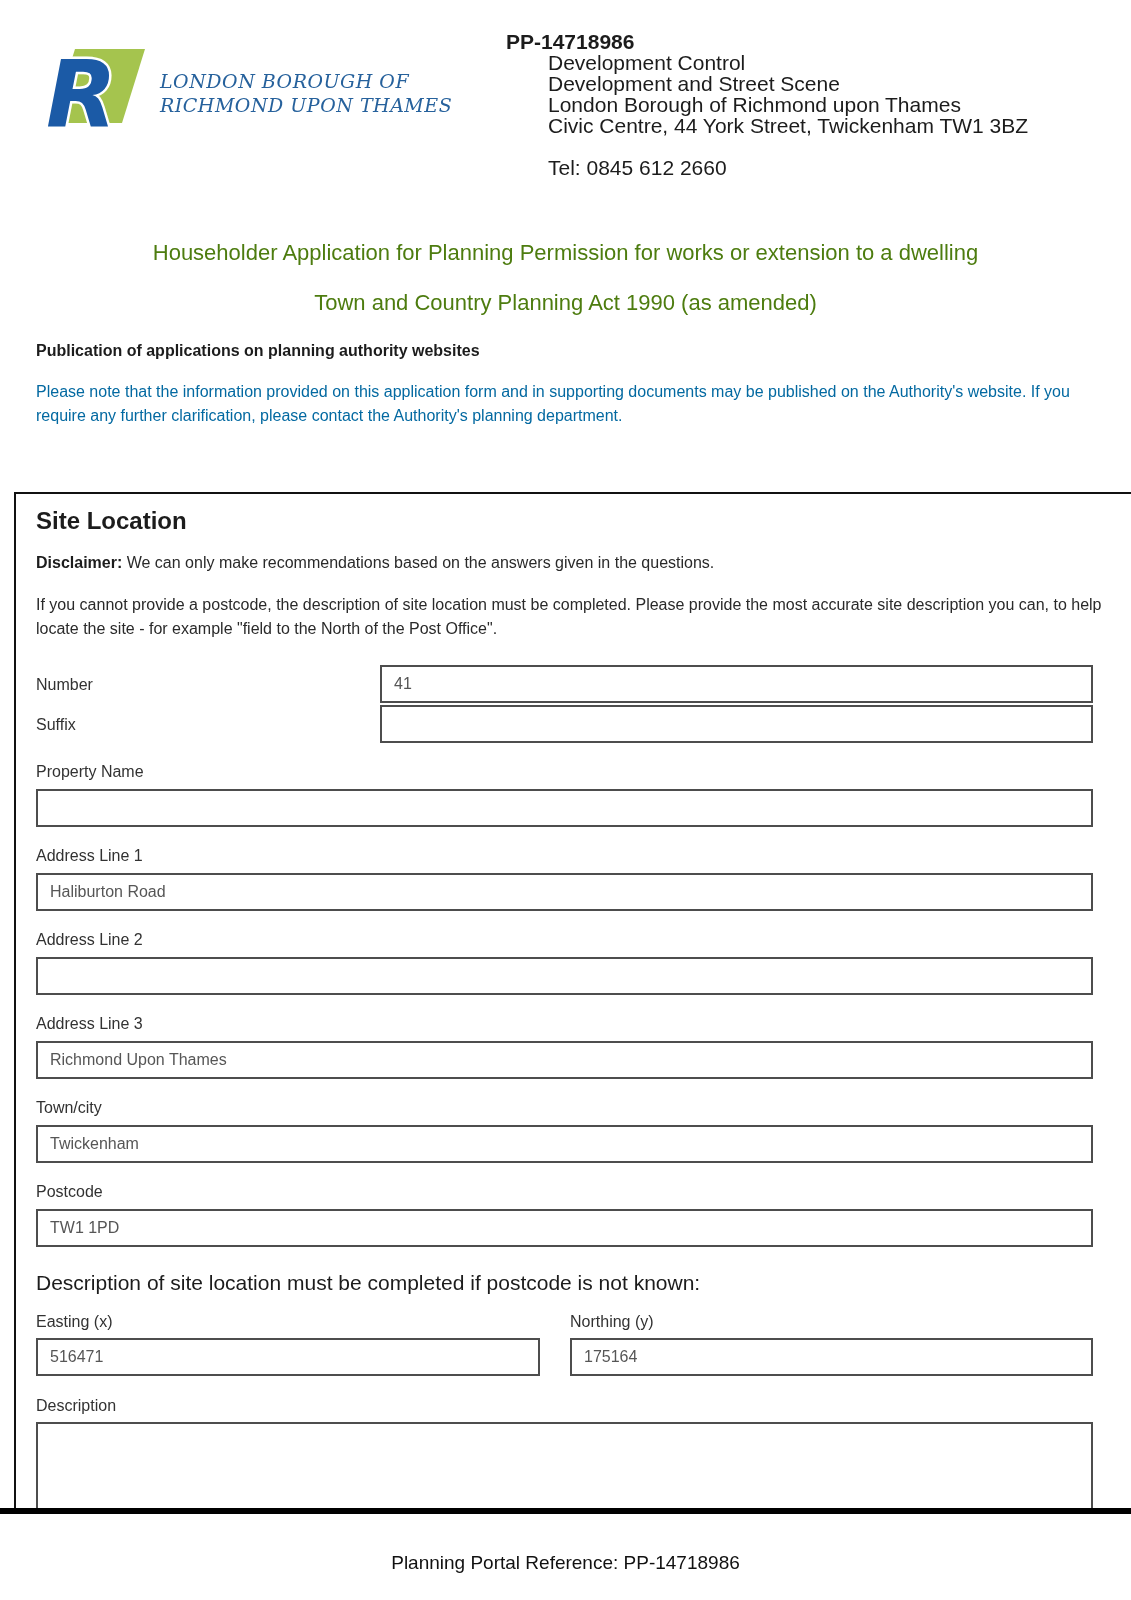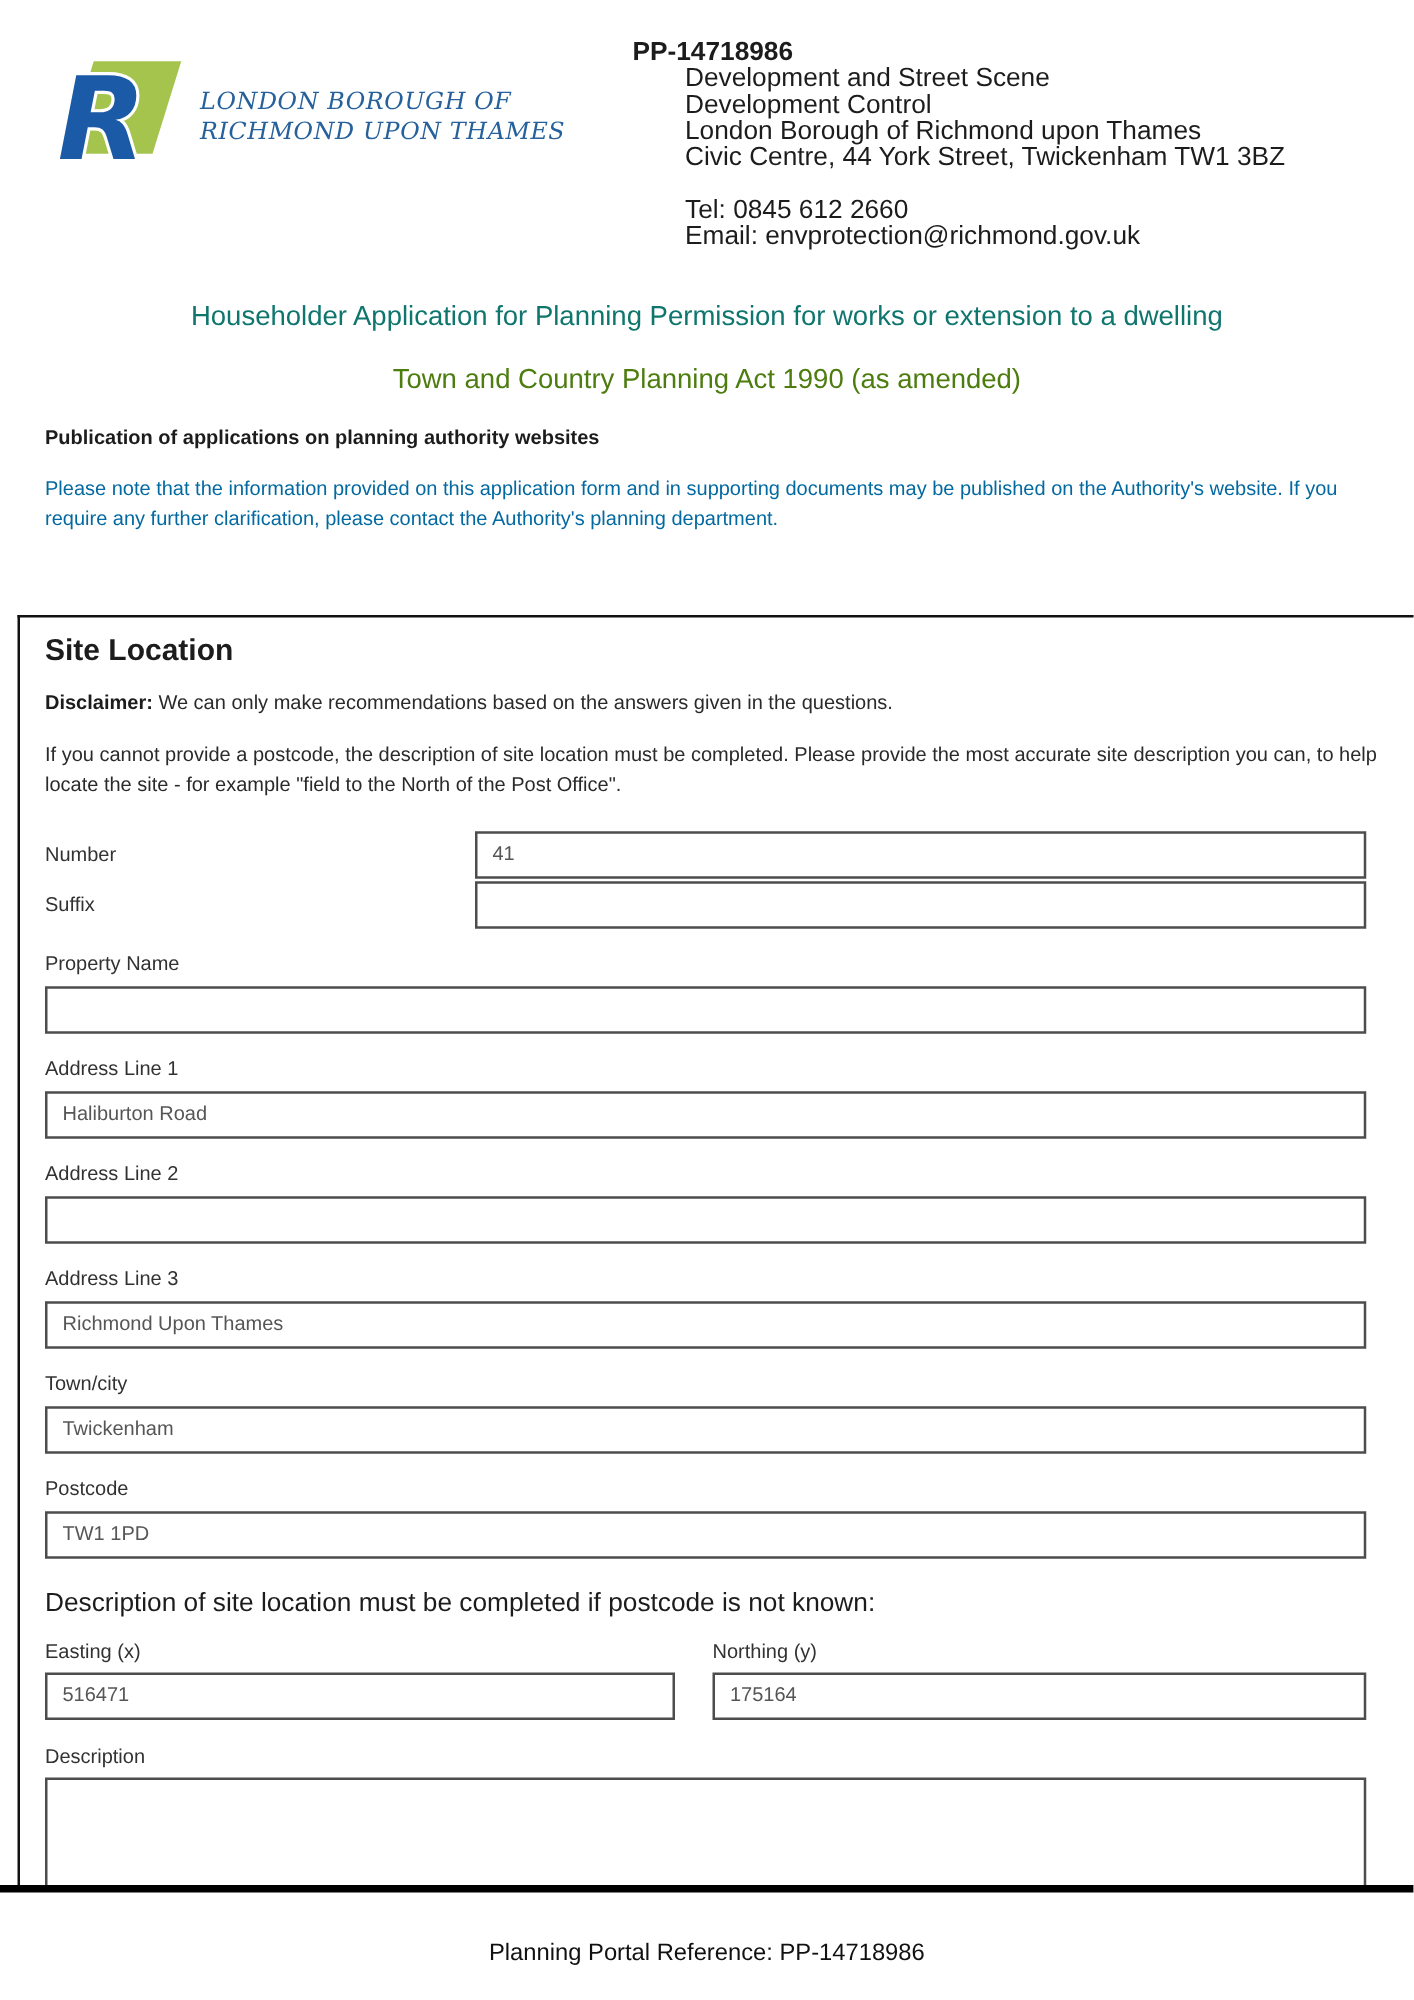--- a/index.html
+++ b/index.html
@@ -46,21 +46,21 @@
   .contact .lines { margin-left: 42px; }
   .contact .spacer { height: 21px; }
 
   
   .main-title {
     margin-top: 28px;
     text-align: center;
     font-size: 22px;
     font-weight: normal;
     line-height: 26px;
-    color: #0f766e;
+    color: #4d7c0f;
   }
   .sub-title {
     margin-top: 24px;
     text-align: center;
     font-size: 22px;
     font-weight: normal;
     line-height: 26px;
     color: #4d7c0f;
   }
 
@@ -192,27 +192,26 @@
       </svg>
       <div class="logo-text">
         <div>LONDON BOROUGH OF</div>
         <div>RICHMOND UPON THAMES</div>
       </div>
     </div>
 
     <div class="contact">
       <div class="ref">PP-14718986</div>
       <div class="lines">
+        <div>Development Control</div>
         <div>Development and Street Scene</div>
-        <div>Development Control</div>
         <div>London Borough of Richmond upon Thames</div>
         <div>Civic Centre, 44 York Street, Twickenham TW1 3BZ</div>
         <div class="spacer"></div>
         <div>Tel: 0845 612 2660</div>
-        <div>Email: envprotection@richmond.gov.uk</div>
       </div>
     </div>
   </div>
 
   <h1 class="main-title">Householder Application for Planning Permission for works or extension to a dwelling</h1>
   <h2 class="sub-title">Town and Country Planning Act 1990 (as amended)</h2>
 
   <div class="pub-heading">Publication of applications on planning authority websites</div>
   <p class="pub-body">Please note that the information provided on this application form and in supporting documents may be published on the Authority's website. If you require any further clarification, please contact the Authority's planning department.</p>
 

